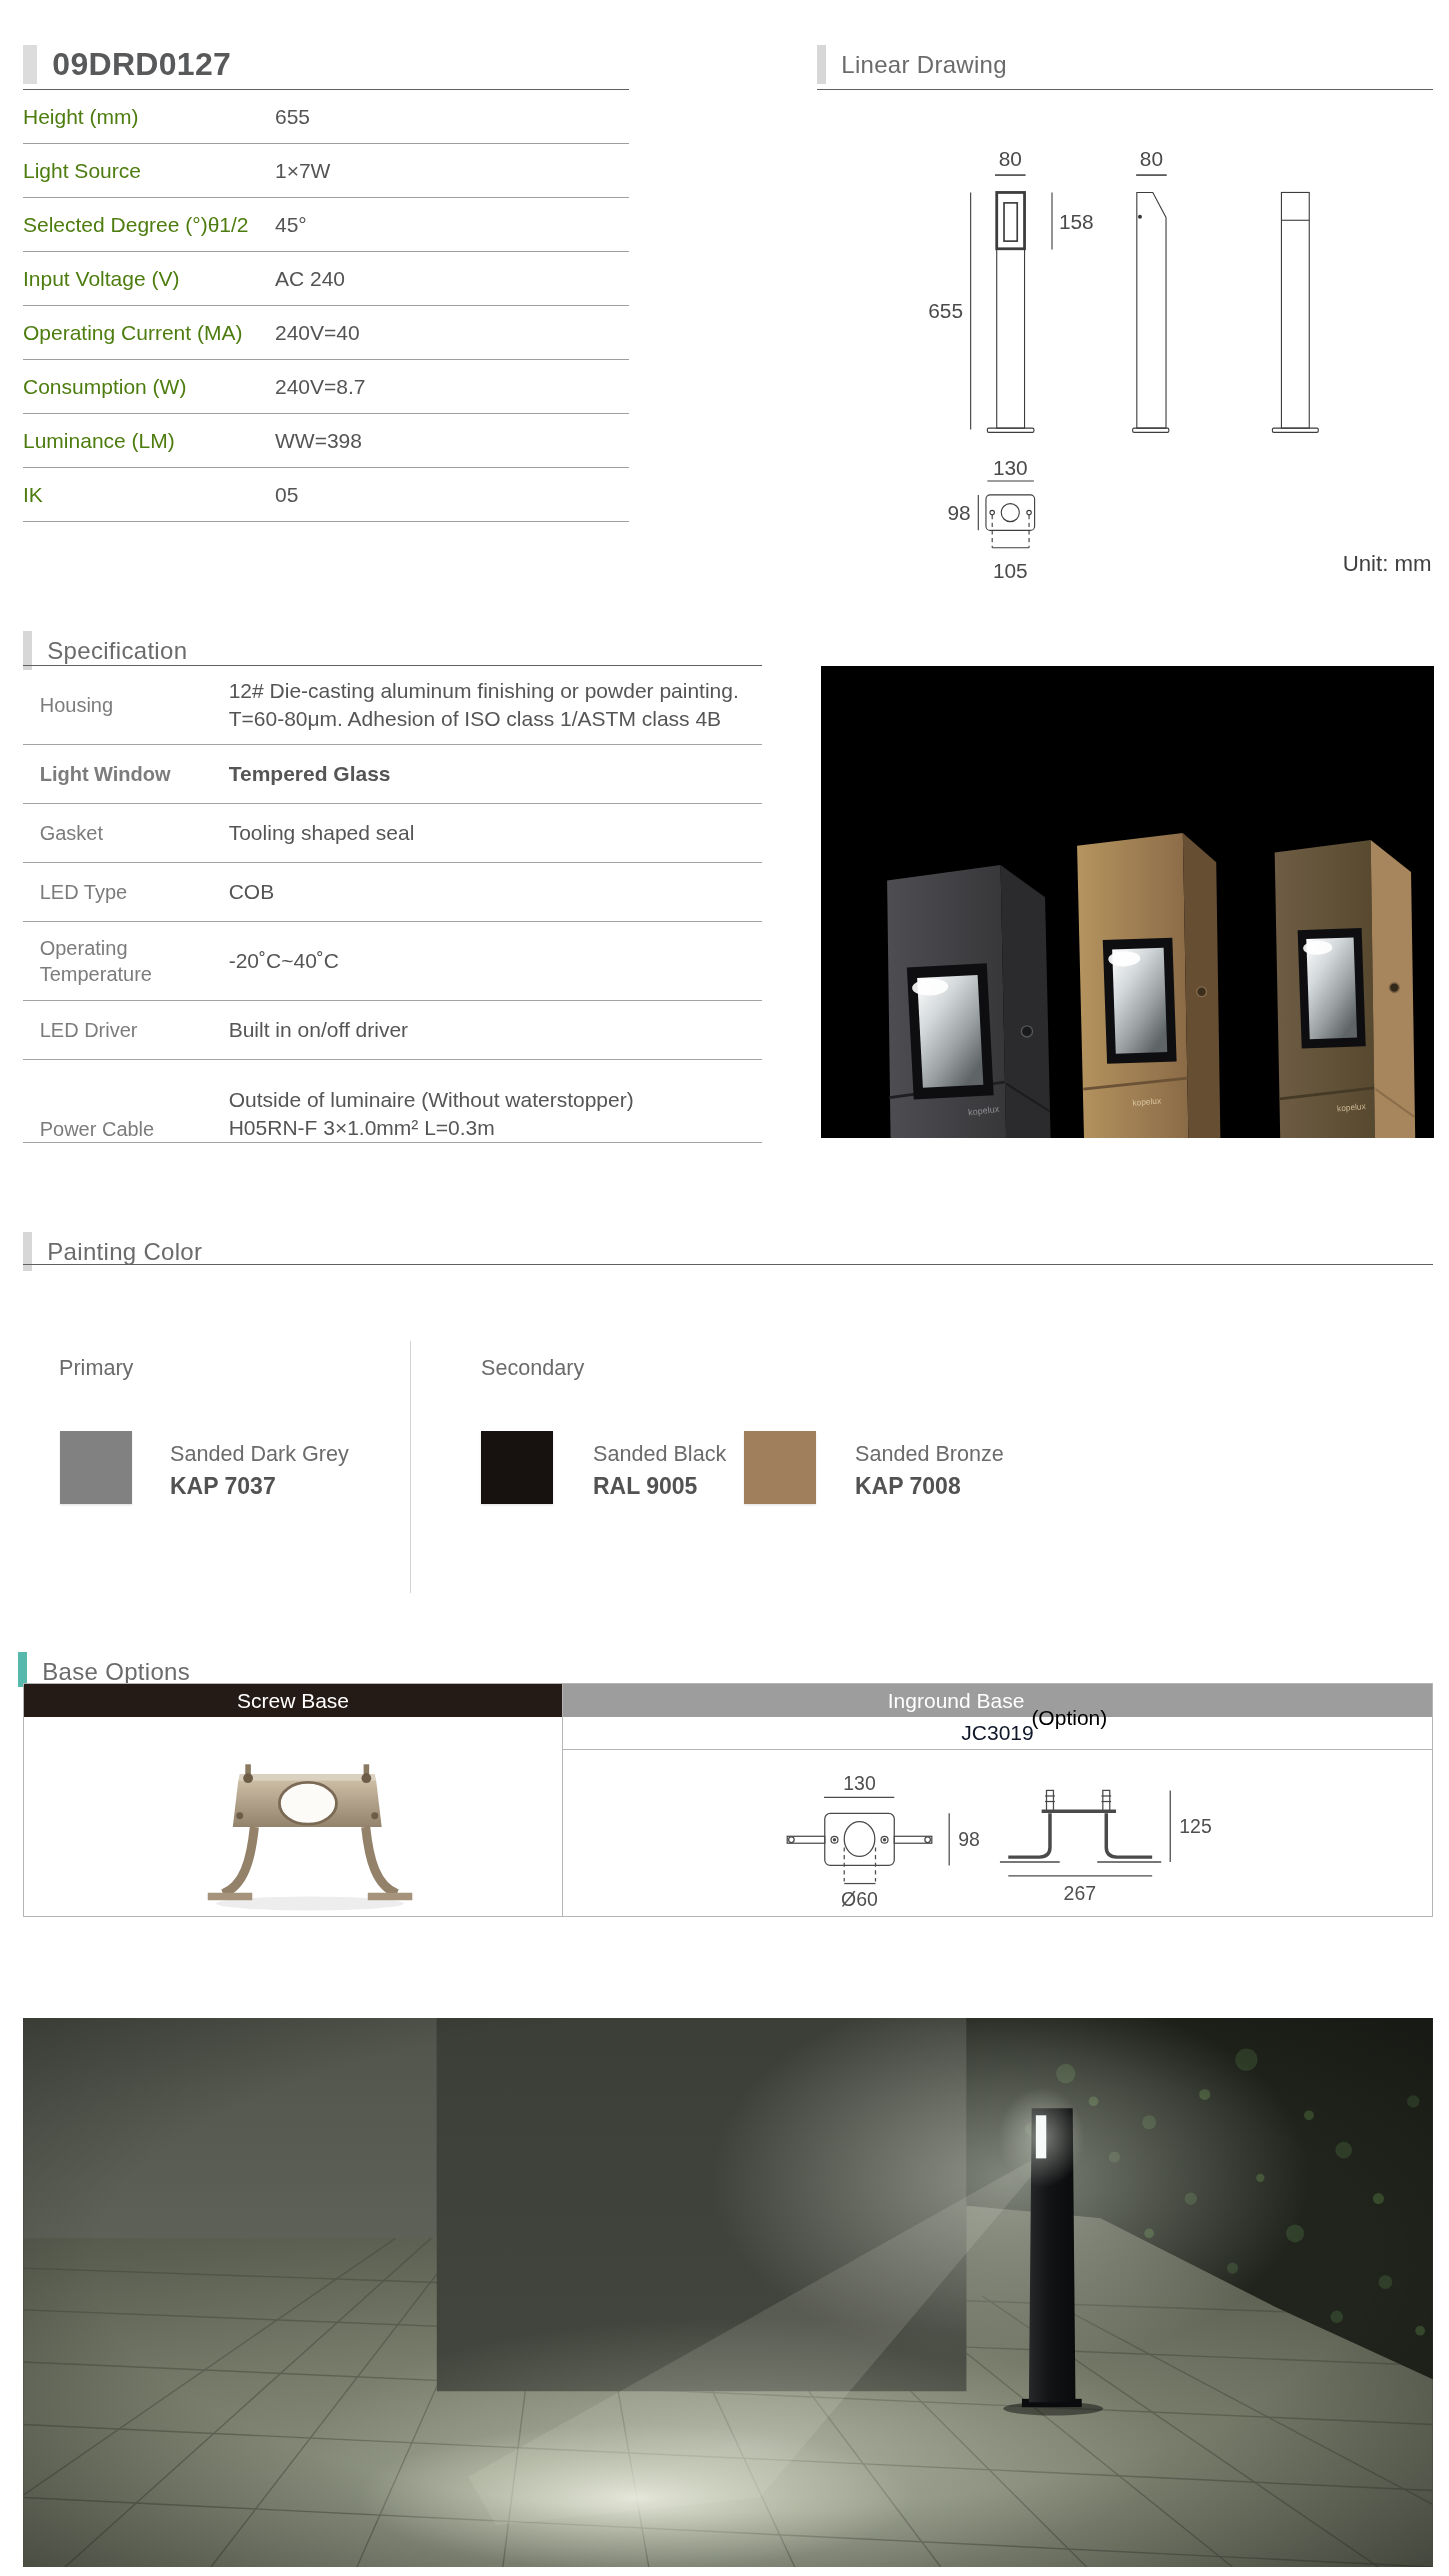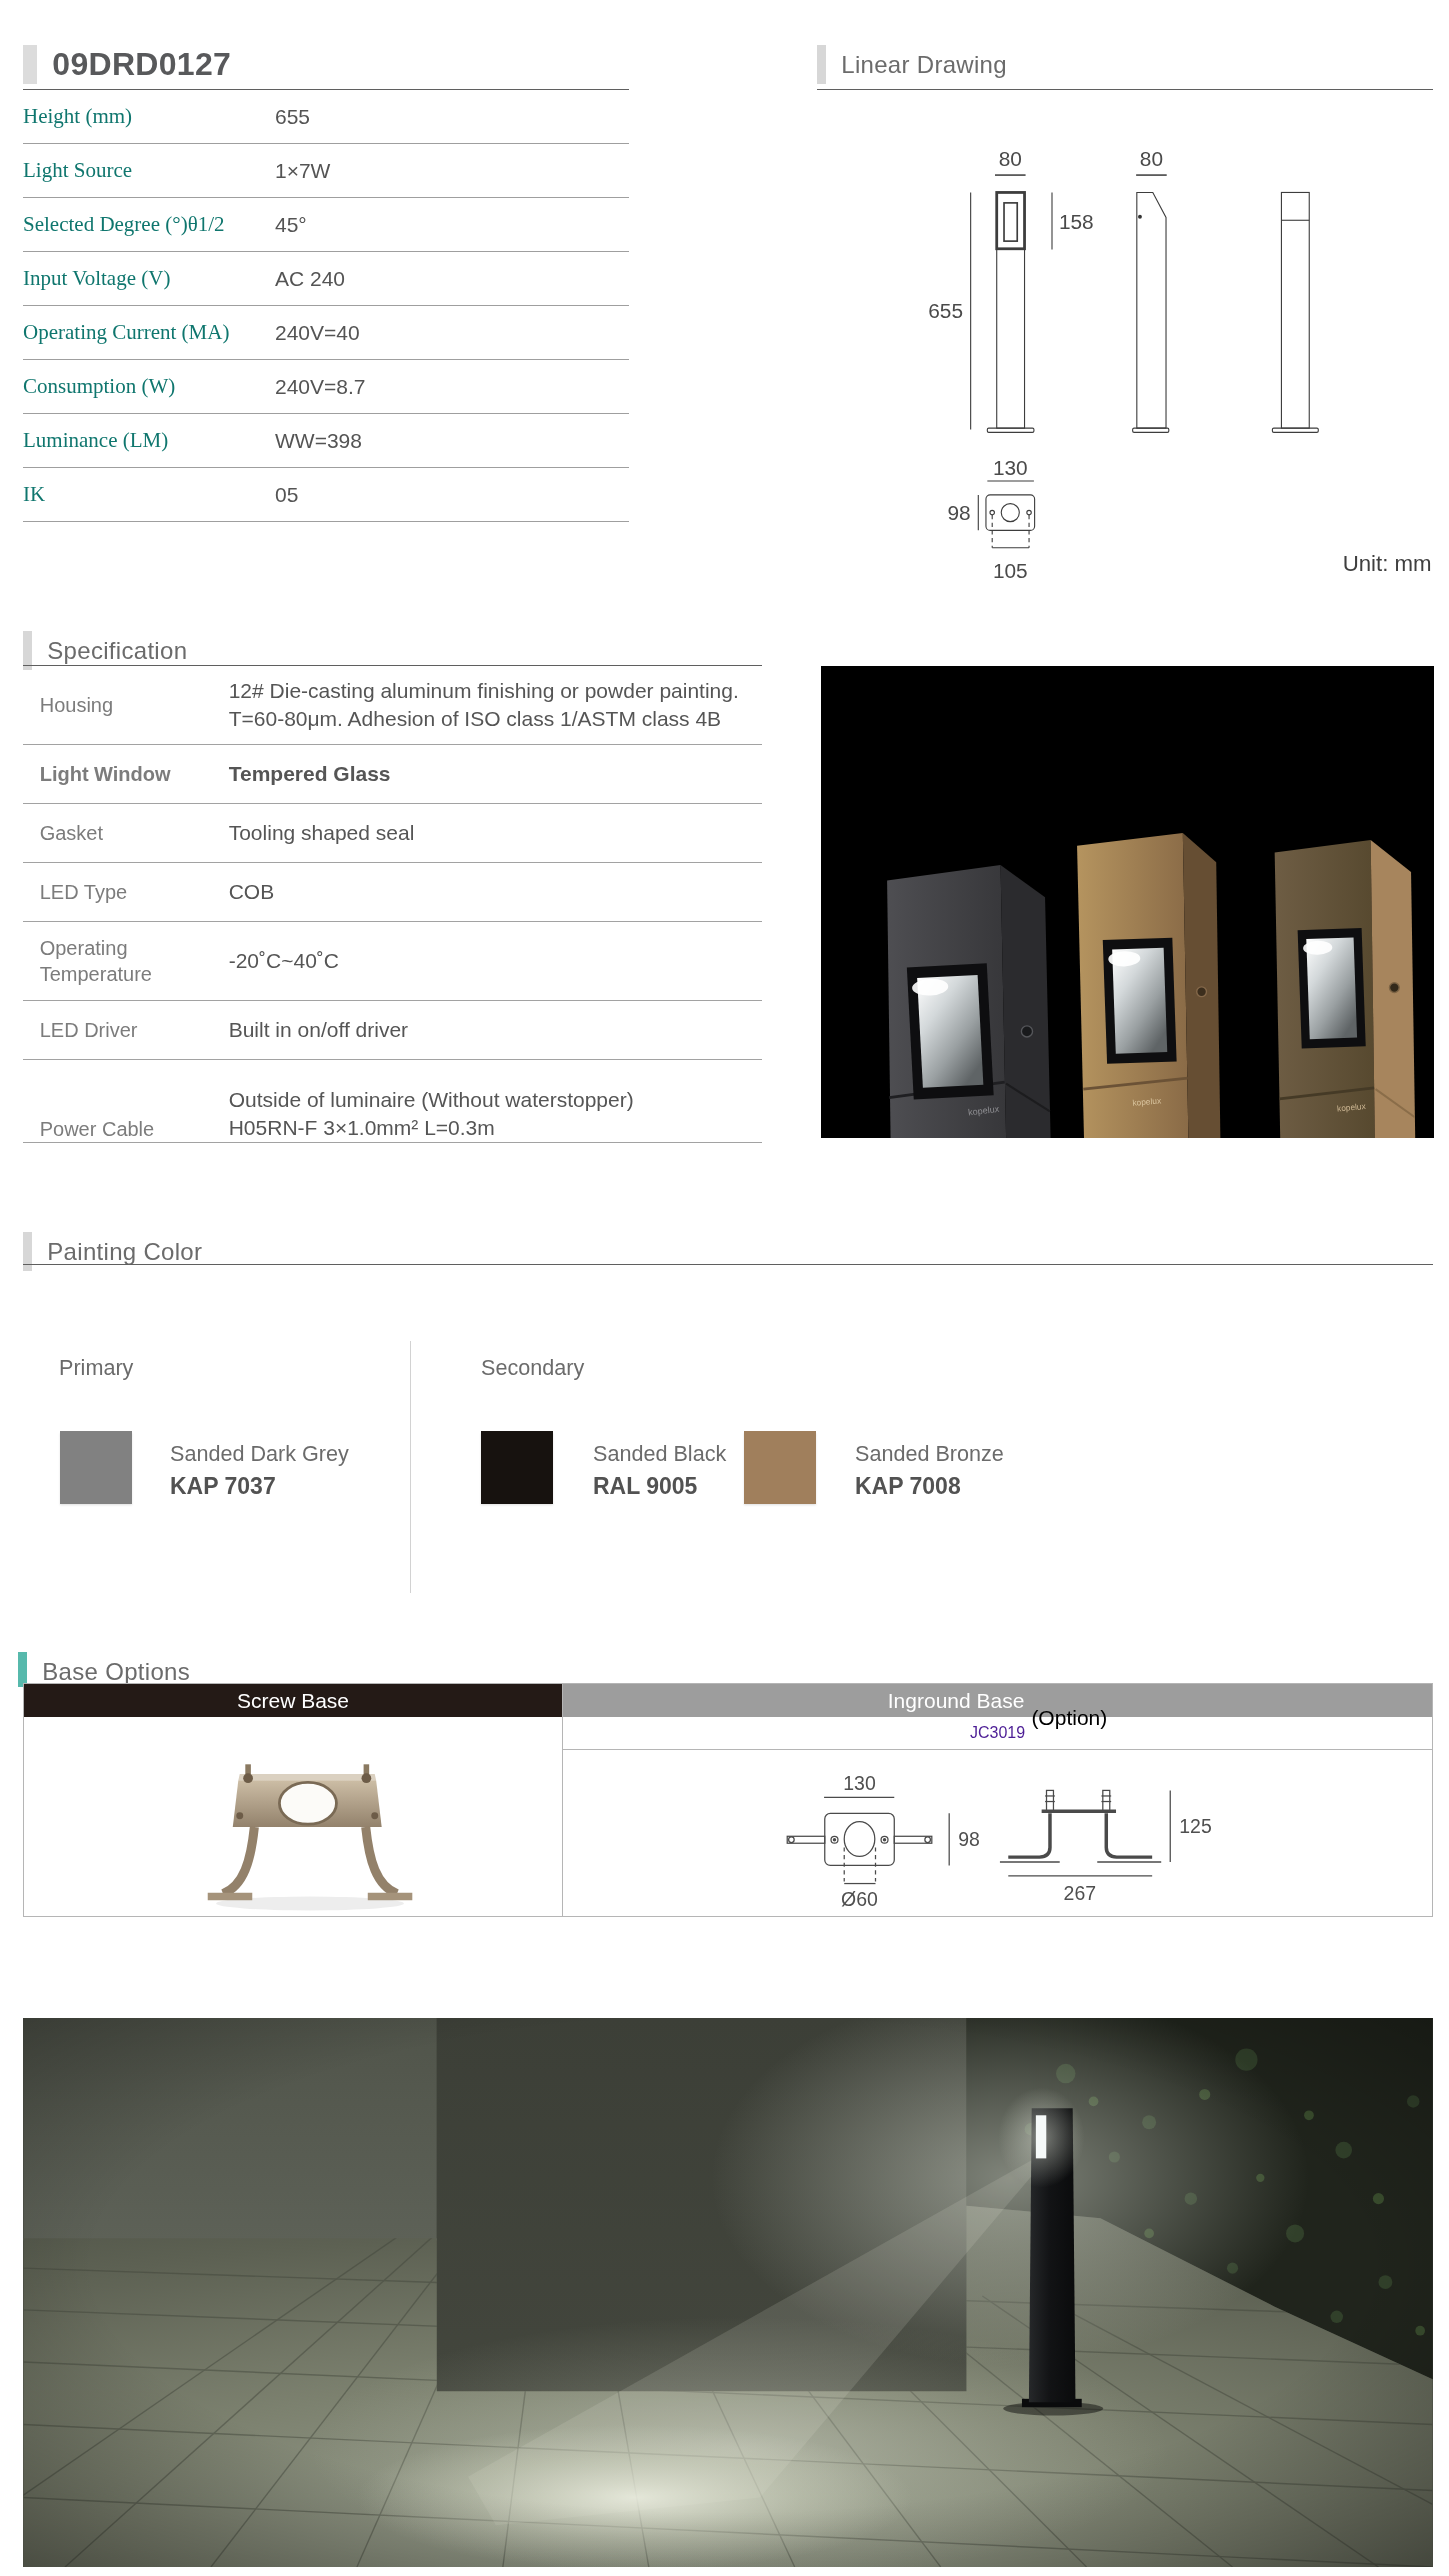--- a/index.html
+++ b/index.html
@@ -10,21 +10,21 @@
   .sechead{position:absolute;display:flex;align-items:flex-start;}
   .accent{width:9px;height:39px;background:#d7d7d7;margin-right:15.3px;flex:none;}
   .accent.wide{width:14px;background:#dcdcdc;}
   .accent.teal{background:#57b9ac;height:35px;}
   .sectitle{font-size:24px;color:#6b6b6b;padding-top:5.6px;letter-spacing:0.3px;}
   .sectitle.big{font-size:32px;font-weight:bold;color:#58595b;padding-top:1.4px;}
   .underline{position:absolute;height:1.4px;background:#5f5f5f;}
   
   .ptable{position:absolute;left:23px;top:90px;width:606px;}
   .prow{display:flex;align-items:center;height:53px;border-bottom:0.7px solid #9f9f9f;}
-  .plabel{flex:0 0 252px;font-size:21px;color:#0f766e;font-family:Liberation Serif, serif;}
+  .plabel{flex:0 0 252px;font-size:21px;color:#4d7c0f;}
   .pvalue{flex:1;font-size:21px;color:#545454;}
   
   .stable{position:absolute;left:23px;top:666px;width:739px;}
   .srow{display:flex;align-items:center;border-bottom:0.7px solid #a2a2a2;}
   .slabel{flex:0 0 189px;padding-left:16.7px;font-size:20px;color:#7c7c7c;white-space:pre-line;line-height:26.4px;}
   .svalue{flex:1;font-size:21px;color:#555555;white-space:pre-line;line-height:28px;padding-right:7px;}
   
   .grouplabel{position:absolute;font-size:21.6px;color:#6b6b6b;}
   .swatch{position:absolute;width:72px;height:73px;box-shadow:0 2.1px 2.1px rgba(0,0,0,0.12);}
   .swname{position:absolute;font-size:21.6px;color:#6b6b6b;}
@@ -32,21 +32,21 @@
   .vdivider{position:absolute;width:0.7px;background:#d2d2d2;}
   
   .botable{position:absolute;left:23px;top:1683px;width:1410px;height:234px;border:0.7px solid #b5b5b5;box-sizing:border-box;}
   .bo-col-l{position:absolute;left:0;top:0;width:539px;height:100%;border-right:0.7px solid #b5b5b5;box-sizing:border-box;}
   .bo-col-r{position:absolute;left:539px;top:0;right:0;height:100%;}
   .bo-head{height:33px;display:flex;align-items:center;justify-content:center;font-size:21px;color:#ffffff;}
   .bo-head.screw{background:#241a16;}
   .bo-head.inground{background:#9d9d9d;}
   .bo-opt{color:#000000;margin-left:7px;margin-top:35px;}
   .bo-model{height:33px;display:flex;align-items:center;justify-content:center;
-            font-size:16px;color:#4c1d95;border-bottom:0.7px solid #b5b5b5;box-sizing:border-box;background:#fff;}
+            font-size:21px;color:#0f172a;border-bottom:0.7px solid #b5b5b5;box-sizing:border-box;background:#fff;}
   
   .photoframe{position:absolute;overflow:hidden;}
   svg text{font-family:"Liberation Sans",sans-serif;}
 </style>
 </head>
 <body>
 
 <div class="page">
 
   <div class="sechead" style="left:23px;top:45px;">

